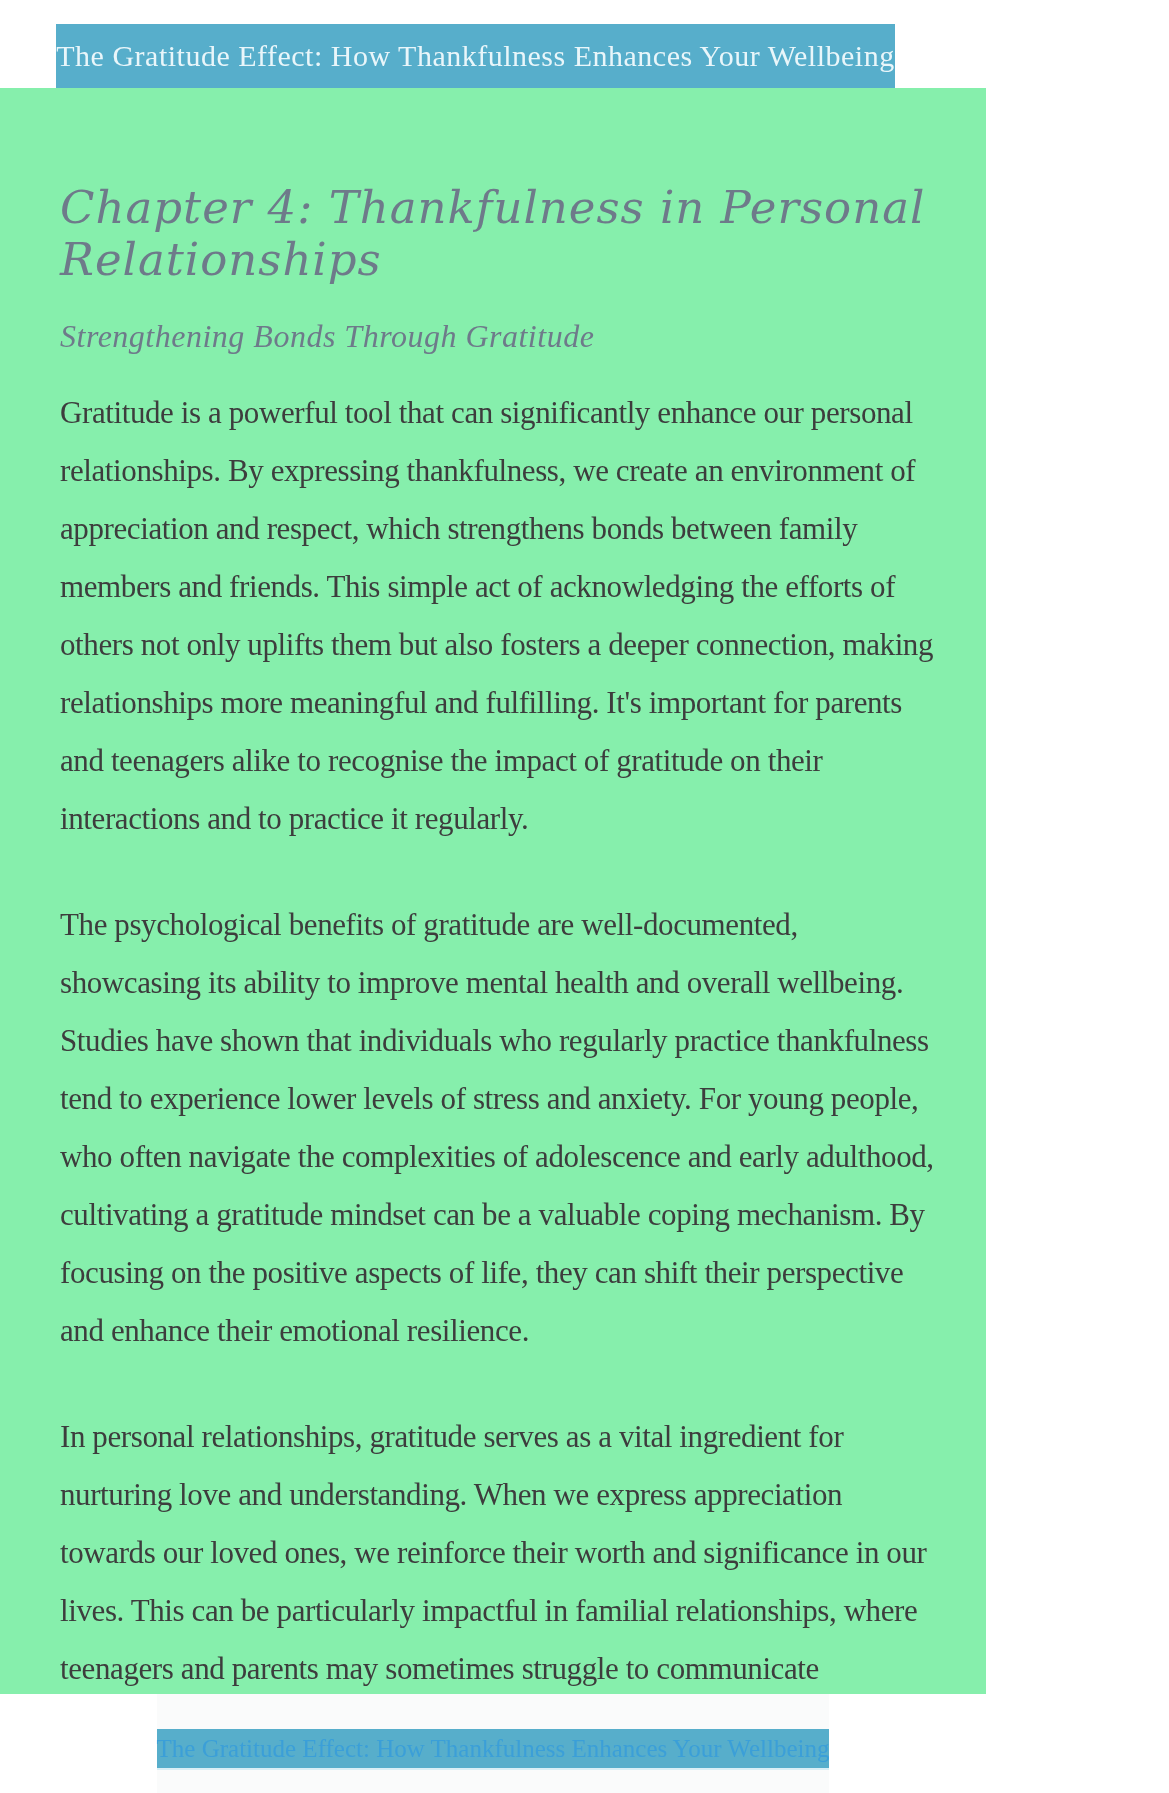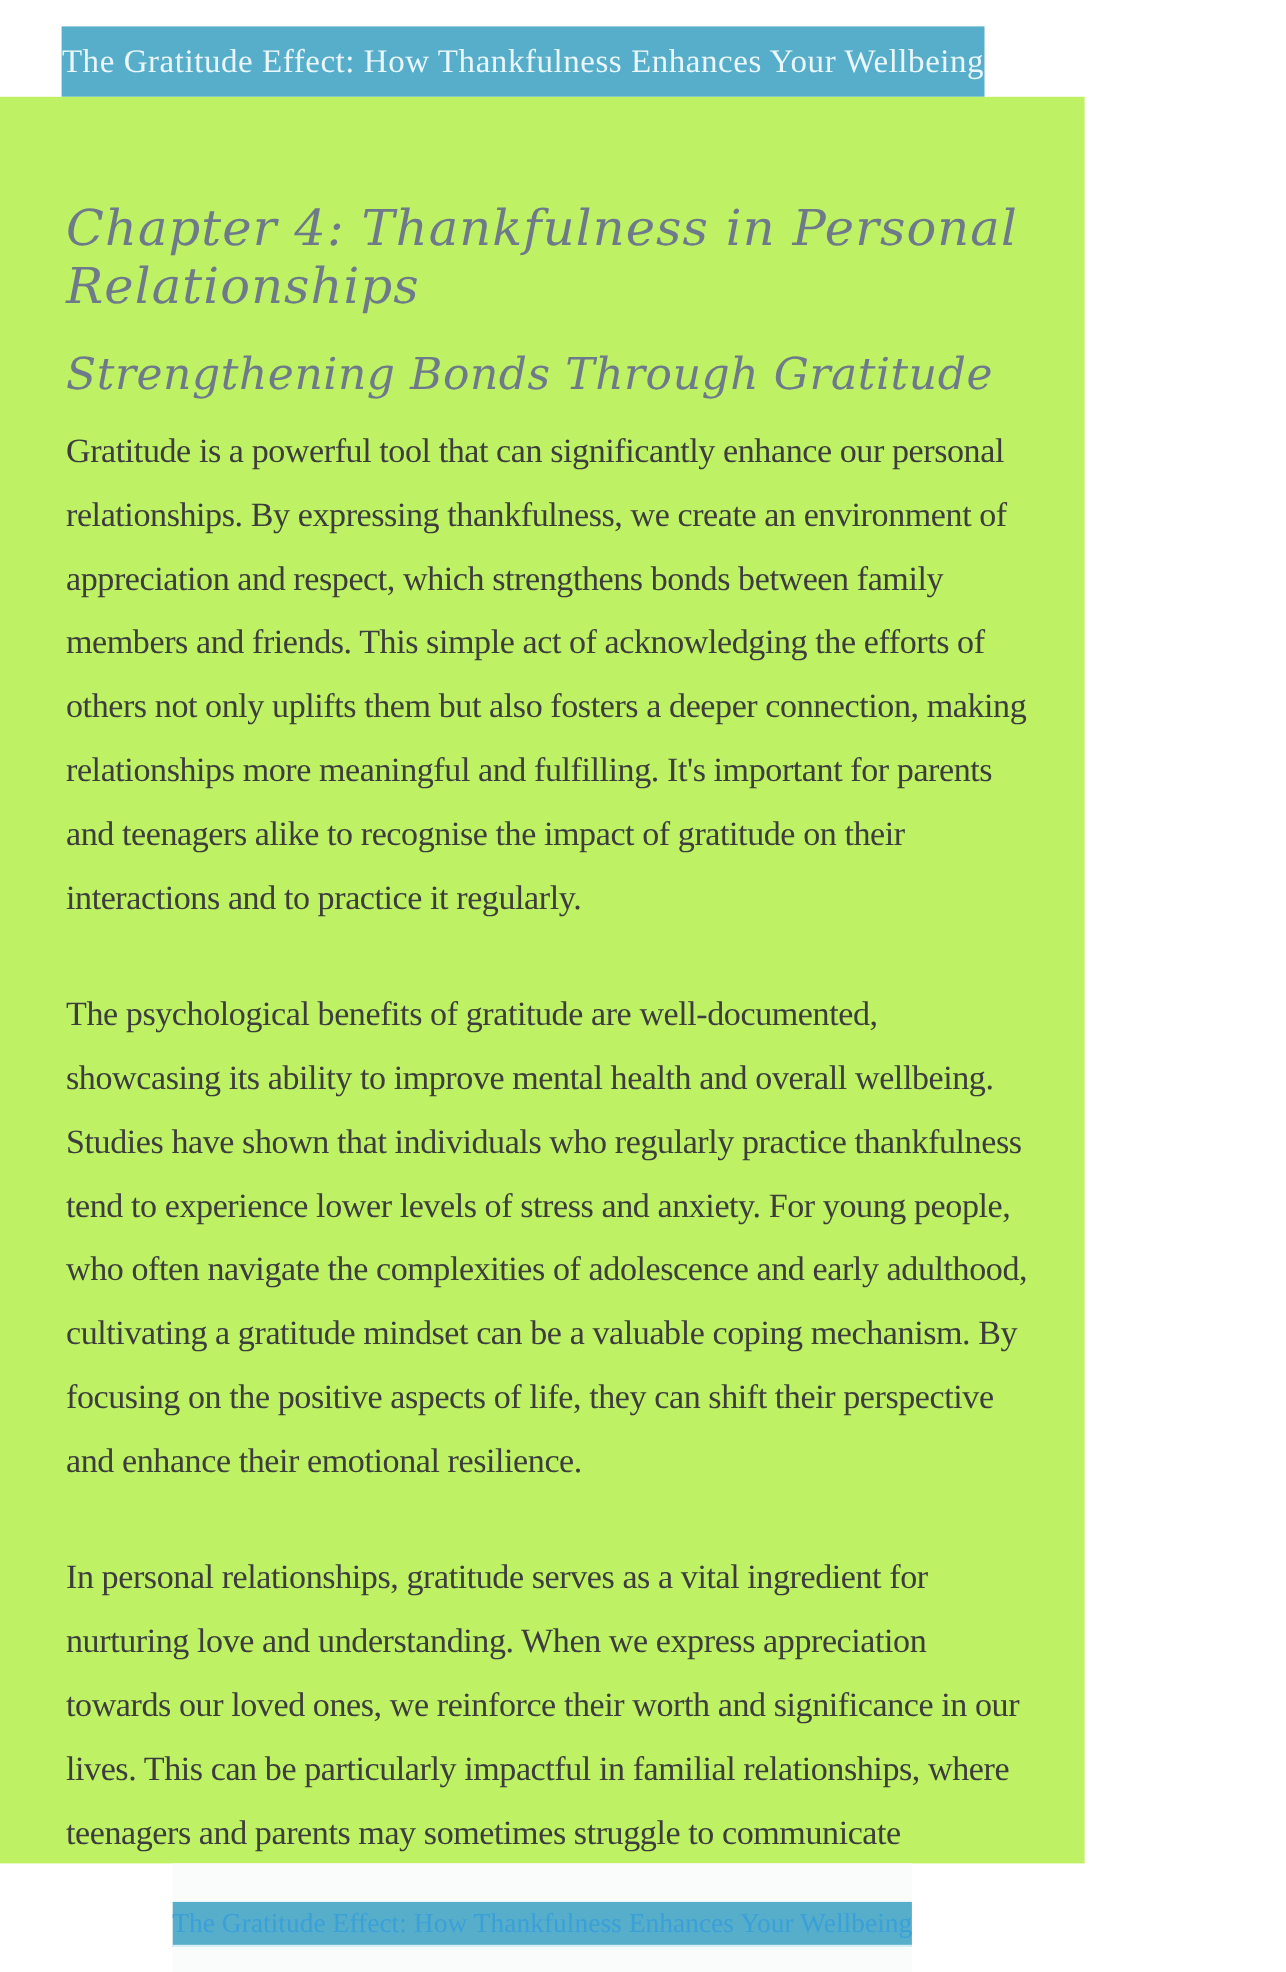--- a/index.html
+++ b/index.html
@@ -36,40 +36,41 @@
   .header-title {
     font-family: "Liberation Serif", serif;
     font-size: 30px;
     color: var(--header-text, #e9f6fa);
     letter-spacing: 0.5px;
     white-space: nowrap;
   }
   .content {
     flex: 1 1 auto;
     padding: 94px 50px 0 60px;
-    background: #bef264;
+    background: #86efac;
     overflow: hidden;
   }
   .script {
     font-family: "DejaVu Serif", serif;
     font-style: italic;
     color: var(--heading-color, #6e7a8a);
     font-weight: 500;
   }
   .chapter-title {
     font-size: 45px;
     letter-spacing: 1px;
     margin: 0 0 32px 0;
     line-height: 1.15;
   }
   .chapter-subtitle {
-    font-size: 40px;
+    font-size: 32px;
     letter-spacing: 0.5px;
-    margin: 0 0 17px 0;
+    margin: 0 0 30px 0;
     line-height: 1.15;
+    font-family: Liberation Serif, serif;
   }
   .body-paragraph {
     font-family: "Liberation Serif", serif;
     font-size: 31px;
     letter-spacing: -0.4px;
     line-height: 58px;
     color: var(--body-text, #3d3d3d);
     margin: 0 0 48px 0;
     text-align: left;
   }

